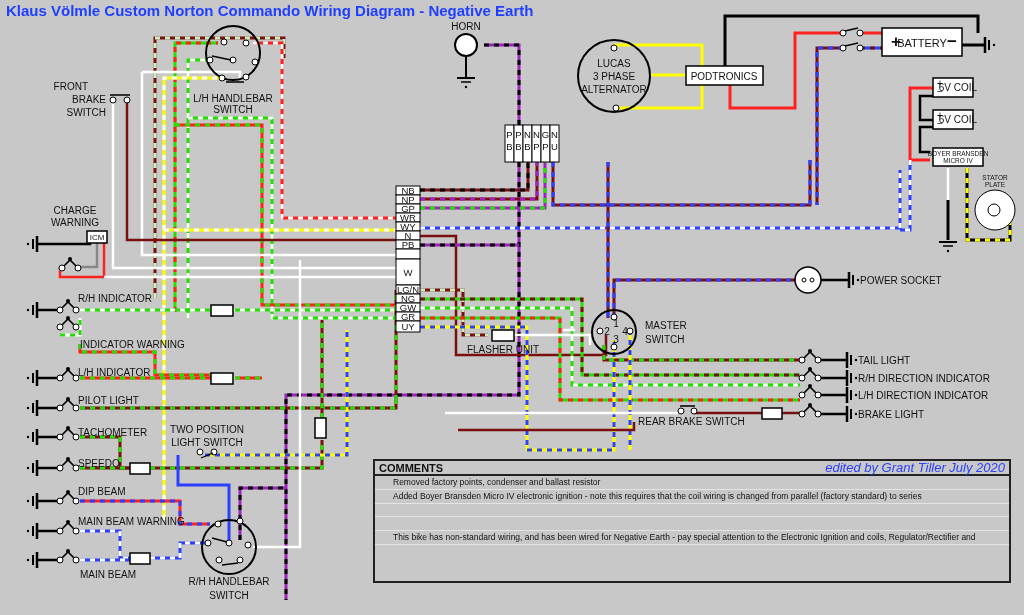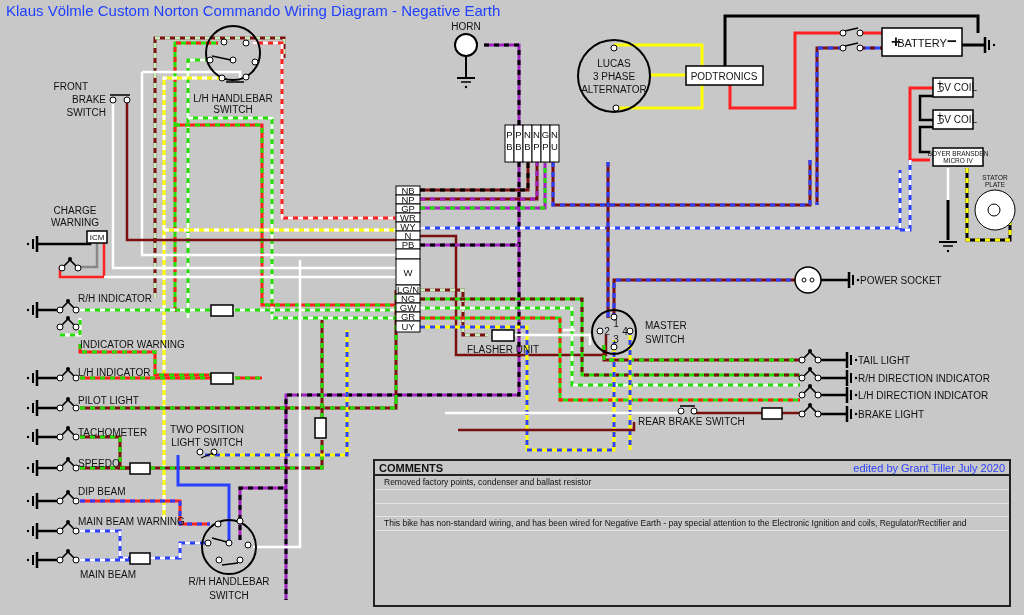--- a/index.html
+++ b/index.html
@@ -1,27 +1,27 @@
 <!DOCTYPE html>
 <html><head>
 <meta charset="utf-8">
 <style>
   html,body{margin:0;padding:0;background:#c8c8c8;}
   body{width:1024px;height:615px;overflow:hidden;position:relative;font-family:"Liberation Sans",sans-serif;}
-  #title{position:absolute;left:6px;top:2px;font-size:15px;font-weight:normal;color:#1f3fff;white-space:nowrap;}
+  #title{position:absolute;left:6px;top:2px;font-size:15px;font-weight:bold;color:#1f3fff;white-space:nowrap;}
   svg#diagram{position:absolute;left:0;top:0;}
   .lbl{font-family:"Liberation Sans",sans-serif;font-size:11px;fill:#111;}
   .lbls{font-family:"Liberation Sans",sans-serif;font-size:10px;fill:#111;}
   .tiny{font-family:"Liberation Sans",sans-serif;font-size:6.5px;fill:#111;}
   .termtxt{font-family:"Liberation Sans",sans-serif;font-size:9.5px;fill:#111;text-anchor:middle;}
-  #comments{position:absolute;left:373px;top:459px;width:638px;height:148px;border:2px solid #222;background:#c8c8c8;box-sizing:border-box;}
+  #comments{position:absolute;left:373px;top:459px;width:638px;height:124px;border:2px solid #222;background:#c8c8c8;box-sizing:border-box;}
   #comments .hdr{display:flex;justify-content:space-between;align-items:center;height:13px;padding:0 4px;border-bottom:2px solid #222;}
   #comments .hdr .t{font-size:11px;font-weight:bold;color:#111;}
-  #comments .hdr .e{font-size:11px;color:#2a3fff;}
-  #comments .row{height:12.8px;line-height:12.8px;font-size:8.5px;color:#111;padding-left:9px;border-bottom:1px solid #e4e4e4;white-space:nowrap;overflow:hidden;}
+  #comments .hdr .e{font-size:13px;font-style:italic;color:#2a3fff;}
+  #comments .row{height:12.8px;line-height:12.8px;font-size:8.5px;color:#111;padding-left:18px;border-bottom:1px solid #e4e4e4;white-space:nowrap;overflow:hidden;}
 </style>
 </head>
 <body>
 
 <div id="title">Klaus Völmle Custom Norton Commando Wiring Diagram - Negative Earth</div>
 
 <svg id="diagram" width="1024" height="615" xmlns="http://www.w3.org/2000/svg">
   <g id="wires">
       <g>
         <path d="M155,298 L155,38 L284,38 L284,58" fill="none" stroke="#7a0f0f" stroke-width="3" stroke-linejoin="miter"></path>
@@ -642,17 +642,18 @@
     </g>
 </svg>
 
 <div id="comments">
   <div class="hdr">
     <span class="t">COMMENTS</span>
     <span class="e">edited by Grant Tiller July 2020</span>
   </div>
   <div id="comment-rows">
       <div class="row">Removed factory points, condenser and ballast resistor</div>
+      <div class="row">Added Boyer Bransden Micro IV electronic ignition - note this requires that the coil wiring is changed from parallel (factory standard) to series</div>
       <div class="row"></div>
       <div class="row"></div>
       <div class="row">This bike has non-standard wiring, and has been wired for Negative Earth - pay special attention to the Electronic Ignition and coils, Regulator/Rectifier and</div>
     </div>
 </div>
 
 </body></html>

